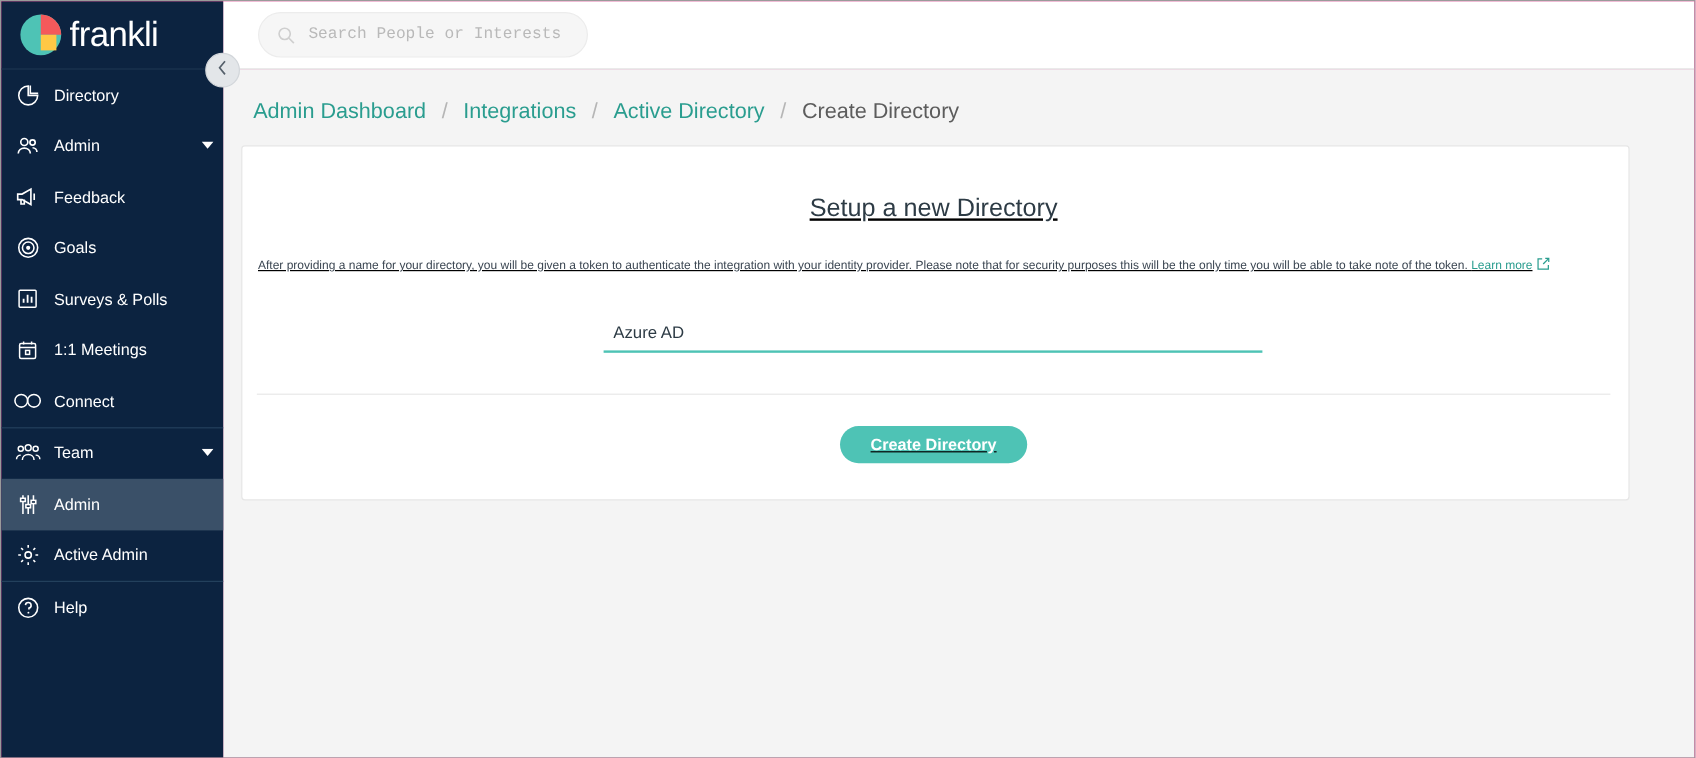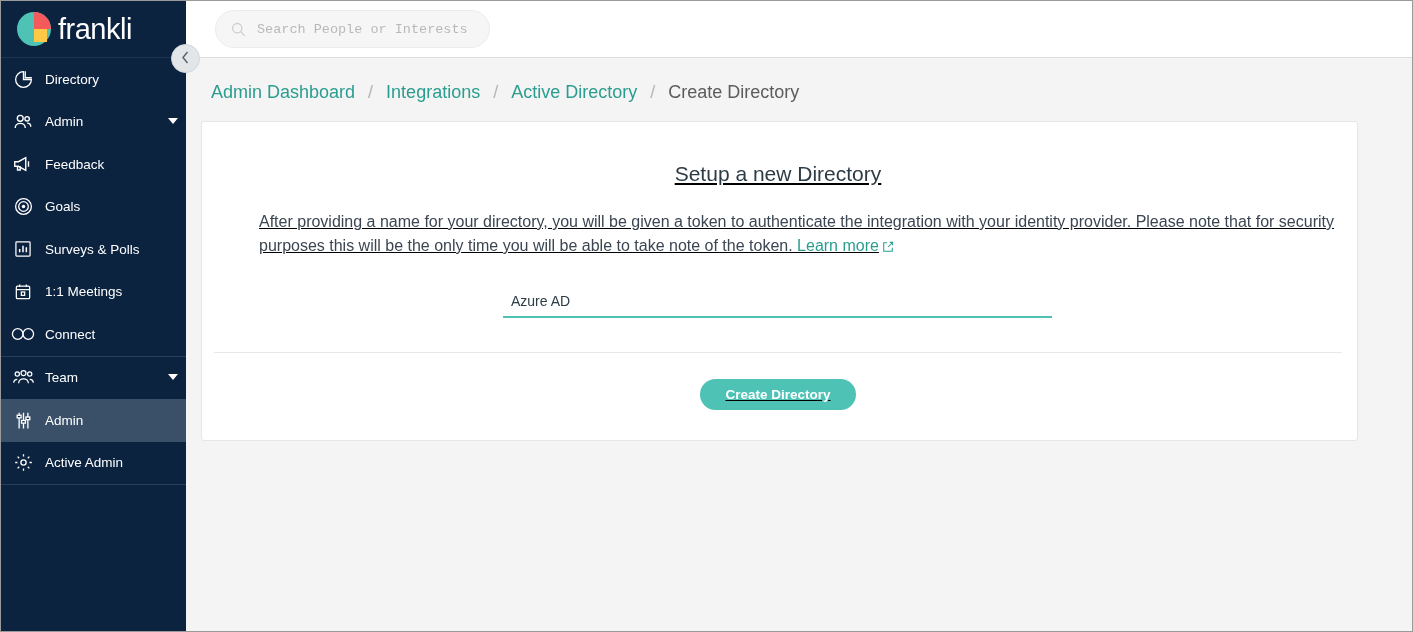--- a/index.html
+++ b/index.html
@@ -178,25 +178,24 @@
     text-decoration: underline;
   }
   .card-title {
     text-align: center;
     font-size: 21px;
     color: #2d3b45;
     font-weight: 400;
     margin-bottom: 24px;
   }
   .card-desc {
-    font-size: 16px;
+    font-size: 10px;
     color: #3b4652;
     line-height: 24px;
     padding: 0 1px;
-    margin-left: 44px;
   }
   .card-desc a {
     color: #2a9d8f;
     text-decoration: none;
     cursor: pointer;
     white-space: nowrap;
   }
   .ext-ico { vertical-align: -2px; margin-left: 3px; }
 
   .field-wrap {
@@ -379,20 +378,30 @@
           <svg width="21" height="21" viewBox="0 0 24 24" fill="none" stroke="#ffffff" stroke-width="1.5">
             <circle cx="12" cy="12" r="3"></circle>
             <path d="M12 2.5v2.6M12 18.9v2.6M21.5 12h-2.6M5.1 12H2.5M18.7 5.3l-1.8 1.8M7.1 16.9l-1.8 1.8M18.7 18.7l-1.8-1.8M7.1 7.1L5.3 5.3"></path>
           </svg>
         </span>
         <span class="label">Active Admin</span>
       </div>
 
       <div class="nav-sep"></div>
 
+      <div class="nav-item">
+        <span class="ico">
+          <svg width="21" height="21" viewBox="0 0 24 24" fill="none" stroke="#ffffff" stroke-width="1.5">
+            <circle cx="12" cy="12" r="9"></circle>
+            <path d="M9.4 9.4a2.7 2.7 0 1 1 3.3 2.9v1.4"></path>
+            <circle cx="12.2" cy="16.6" r="0.9" fill="#ffffff" stroke="none"></circle>
+          </svg>
+        </span>
+        <span class="label">Help</span>
+      </div>
 
     </div>
   </div>
 
   <div class="collapse-btn">
     <span>
       <svg width="9" height="13" viewBox="0 0 9 13" fill="none" stroke="#55606b" stroke-width="1.4">
         <path d="M6.5 1L2 6.5 6.5 12"></path>
       </svg>
     </span>

